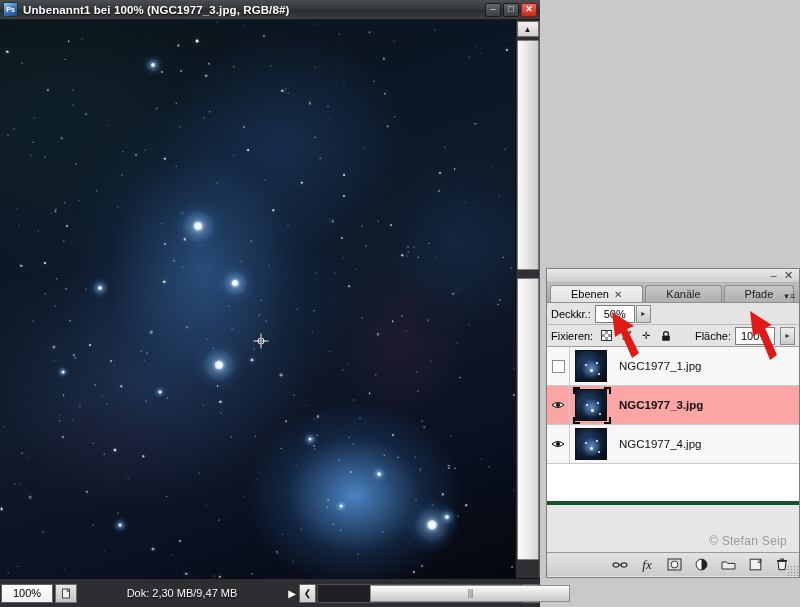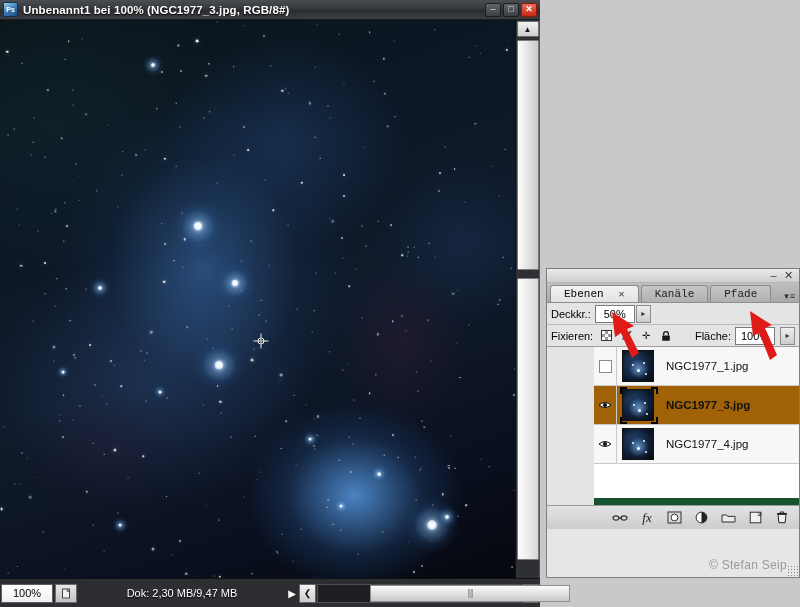--- a/index.html
+++ b/index.html
@@ -178,25 +178,25 @@
     font-size: 11px; line-height: 10px; text-align: center; color: #3a3a3a;
   }
   #panel-min { right: 20px; }
   #panel-close { right: 5px; }
   #tab-row {
     position: relative; height: 19px;
     background: linear-gradient(180deg,#bfbfbf,#a9a9a9);
     display: flex; align-items: flex-end; padding-left: 3px;
   }
   .tab {
-    height: 17px; padding: 0 13px; margin-right: 2px;
-    display: flex; align-items: center; gap: 15px;
+    height: 17px; padding: 0 20px; margin-right: 2px;
+    display: flex; align-items: center; gap: 5px;
     background: linear-gradient(180deg,#c6c6c6,#b0b0b0);
     border: 1px solid #8c8c8c; border-bottom: none;
-    border-radius: 3px 3px 0 0; font-size: 11px; color: #1d1d1d; font-family: Liberation Mono, monospace;
+    border-radius: 3px 3px 0 0; font-size: 11px; color: #1d1d1d;
   }
   .tab.active {
     background: linear-gradient(180deg,#f2f2f2,#e2e2e2);
     border-color: #8a8a8a; color: #000;
   }
   .tab .tabx { font-size: 10px; color: #444; }
   #panel-menu {
     position: absolute; right: 4px; bottom: 1px;
     display: flex; align-items: center; gap: 1px; font-size: 9px; color: #2a2a2a;
   }
@@ -249,29 +249,28 @@
     width: 11px; height: 11px; border: 1px solid #333;
     background-image:
       linear-gradient(45deg,#999 25%,transparent 25%,transparent 75%,#999 75%),
       linear-gradient(45deg,#999 25%,#fff 25%,#fff 75%,#999 75%);
     background-size: 6px 6px; background-position: 0 0, 3px 3px;
   }
   #fill-group { margin-left: auto; display: flex; align-items: center; gap: 4px; }
 
   #layer-list {
     background: #ffffff; height: 158px; overflow: hidden;
-    border-bottom: 7px solid #14532d;
-    margin-left: 47px;
+    border-bottom: 4px solid #14532d;
   }
   .layer-row {
     display: flex; align-items: center; height: 39px;
     border-bottom: 1px solid #c9c9c9;
     background: #f7f7f7;
   }
-  .layer-row.selected { background: #a16207; }
+  .layer-row.selected { background: #fca5a5; }
   .eye-cell {
     width: 23px; height: 100%; display: flex; align-items: center;
     justify-content: center; border-right: 1px solid #c9c9c9;
   }
   .eye-box {
     width: 13px; height: 13px; border: 1px solid #8a8a8a; background: #fff;
   }
   .eye-on {
     width: 15px; height: 13px;
     display: flex; align-items: center; justify-content: center;
@@ -836,20 +835,24 @@
               <i class="ts" style="left:20px;top:11px;width:2px;height:2px;"></i>
               <i class="ts" style="left:9px;top:13px;width:2px;height:2px;"></i>
               <i class="ts" style="left:22px;top:22px;width:2px;height:2px;"></i>
             </div>
           </div>
           <div class="layer-name">NGC1977_4.jpg</div>
         </div>
 
       </div>
 
+      <div id="panel-blank">
+        <div id="copyright">© Stefan Seip</div>
+      </div>
+
       <div id="panel-footer">
         <span class="foot-icon">
           <svg width="16" height="10" viewBox="0 0 16 10" aria-hidden="true">
             <path d="M6 5 h4" stroke="#333" stroke-width="1.2"></path>
             <ellipse cx="4" cy="5" rx="3" ry="2.2" fill="none" stroke="#333" stroke-width="1.2"></ellipse>
             <ellipse cx="12" cy="5" rx="3" ry="2.2" fill="none" stroke="#333" stroke-width="1.2"></ellipse>
           </svg>
         </span>
         <span class="foot-icon">
           <span style="font-family:'Liberation Serif',serif;font-style:italic;font-size:13px;">fx</span>
@@ -878,24 +881,20 @@
           </svg>
         </span>
         <span class="foot-icon">
           <svg width="12" height="13" viewBox="0 0 12 13" aria-hidden="true">
             <path d="M2 3.3 h8 l-0.9 8.4 H2.9 Z" fill="#efefef" stroke="#222"></path>
             <rect x="1" y="2" width="10" height="1.4" fill="#222"></rect>
             <path d="M4.3 2 V1 h3.4 v1" fill="none" stroke="#222"></path>
           </svg>
         </span>
       </div>
-
-      <div id="panel-blank">
-        <div id="copyright">© Stefan Seip</div>
-      </div>
     </div>
 
     <div id="resize-grip"></div>
   </div>
 
   <svg class="red-arrow" style="left:608px; top:306px;" width="70" height="60" viewBox="0 0 70 60">
     <polygon points="4,6 26,20 19,23 31,47 24,52 13,27 7,31" fill="#e01b17"></polygon>
   </svg>
   <svg class="red-arrow" style="left:740px; top:306px;" width="60" height="62" viewBox="0 0 60 62">
     <polygon points="10,5 32,19 25,22 37,49 30,54 19,27 13,30" fill="#e01b17"></polygon>

